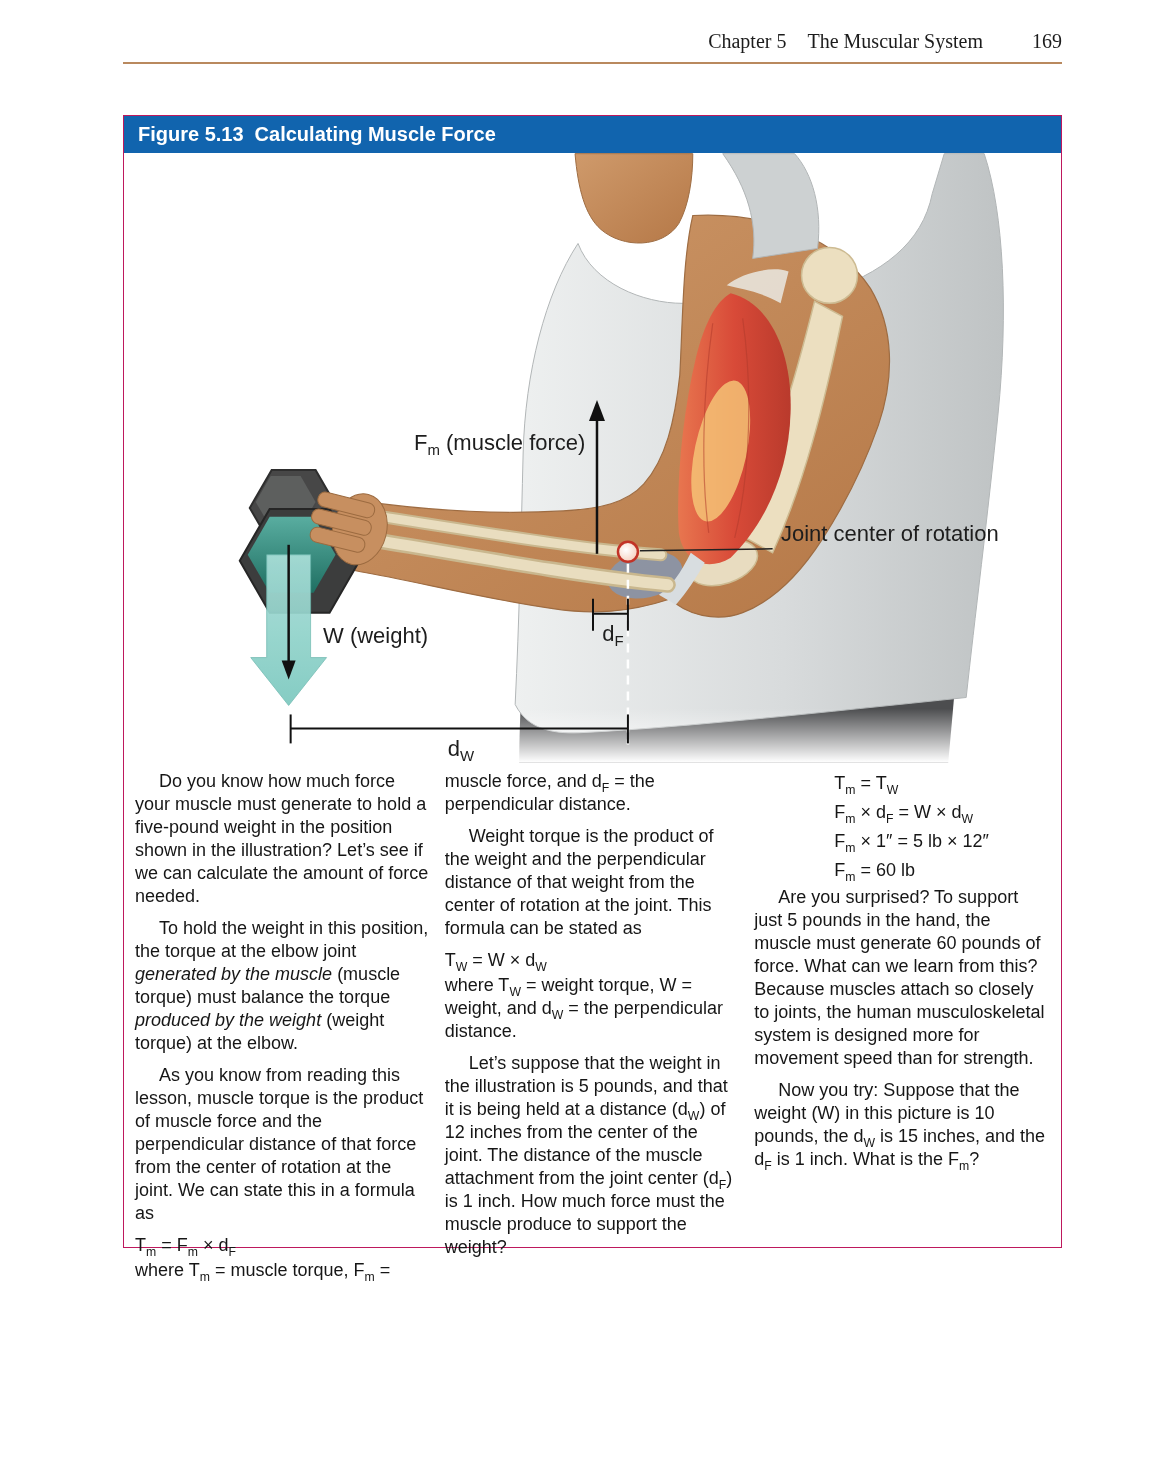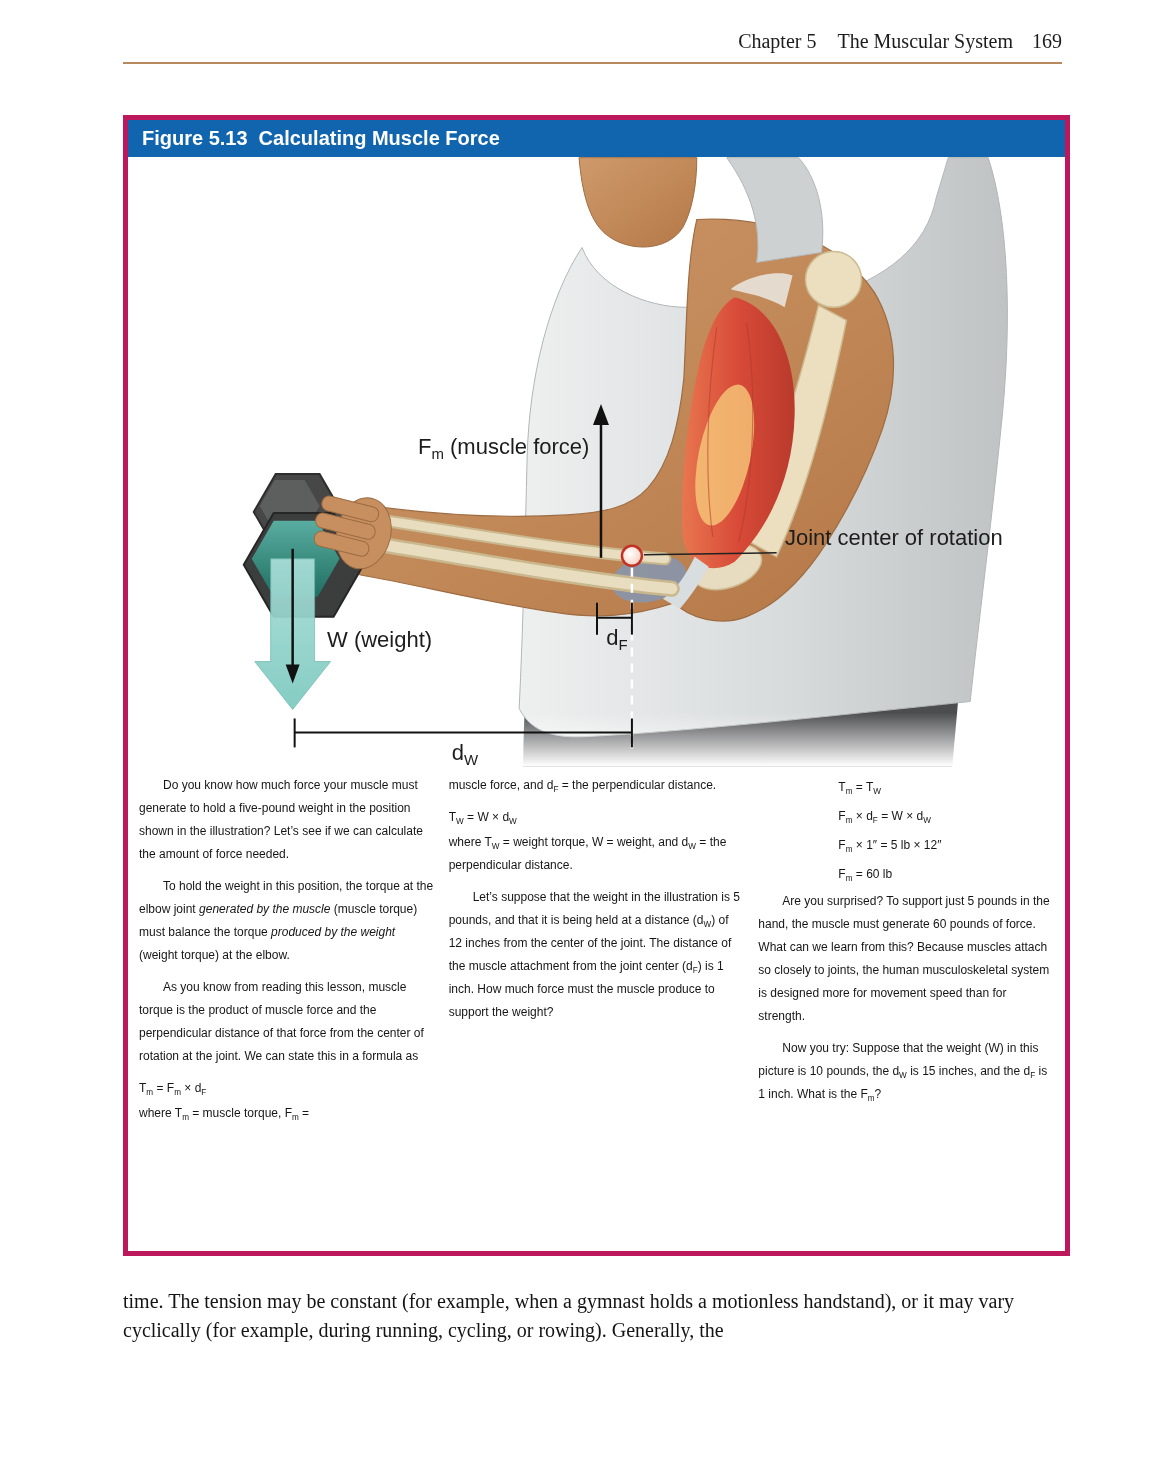--- a/index.html
+++ b/index.html
@@ -5,38 +5,38 @@
   html,body { margin:0; padding:0; background:#ffffff; }
   body { width:1156px; height:1479px; position:relative;
          font-family:"Liberation Sans", sans-serif; color:#161616; }
 
   
   .page-header { position:absolute; left:123px; top:30px; width:939px;
                  font-family:"Liberation Serif", serif; font-size:20px; color:#1c1c1c;
                  text-align:right; }
   .page-header .chap { }
   .page-header .sect { margin-left:16px; }
-  .page-header .pagenum { margin-left:14px; }
+  .page-header .pagenum { margin-left:44px; }
   .header-rule { margin-top:9px; height:2px; background:#b9895e; }
 
   
   .figure-box { position:absolute; left:123px; top:115px; width:937px; height:1131px;
-                border:5px solid #be185d; background:#fff; box-sizing:content-box; }
+                border:1px solid #be185d; background:#fff; box-sizing:content-box; }
   .figure-title-bar { height:37px; background:#1164ae; color:#ffffff; font-weight:bold;
                       font-size:20px; display:flex; align-items:center; padding-left:14px; }
   .figure-title-bar .ttl { margin-left:11px; }
 
   .illustration { position:relative; width:937px; height:610px; overflow:hidden; }
   .illustration svg { position:absolute; left:0; top:0; }
   .ill-label { position:absolute; font-size:22px; color:#1d1d1d; white-space:nowrap; }
   sub { font-size:68%; line-height:0; }
 
   
   .caption { display:flex; gap:14px; padding:7px 11px 0 11px; }
-  .caption .col { flex:1; font-size:12px; line-height:23px; color:#161616; }
+  .caption .col { flex:1; font-size:18px; line-height:23px; color:#161616; }
   .caption p { margin:0 0 9px 0; }
   .caption p.indent { text-indent:24px; }
   .caption p.equation { text-indent:0; margin:1px 0 2px 0; }
   .caption p.eq-left { margin:0 0 2px 80px; line-height:27px; }
   .caption p em { font-style:italic; }
 
   
   .body-text { position:absolute; left:123px; top:1287px; width:937px;
                display:flex; gap:34px; font-family:"Liberation Serif", serif;
                font-size:20px; line-height:28.5px; color:#141414; }
@@ -180,30 +180,30 @@
   <div class="caption">
     <div class="col">
       <p class="indent">Do you know how much force your muscle must generate to hold a five-pound weight in the position shown in the illustration? Let’s see if we can calculate the amount of force needed.</p>
       <p class="indent">To hold the weight in this position, the torque at the elbow joint <em>generated by the muscle</em> (muscle torque) must balance the torque <em>produced by the weight</em> (weight torque) at the elbow.</p>
       <p class="indent">As you know from reading this lesson, muscle torque is the product of muscle force and the perpendicular distance of that force from the center of rotation at the joint. We can state this in a formula as</p>
       <p class="equation">T<sub>m</sub> = F<sub>m</sub> × d<sub>F</sub></p>
       <p class="plain">where T<sub>m</sub> = muscle torque, F<sub>m</sub> =</p>
     </div>
     <div class="col">
       <p class="plain">muscle force, and d<sub>F</sub> = the perpendicular distance.</p>
+      <p class="indent">Weight torque is the product of the weight and the perpendicular distance of that weight from the center of rotation at the joint. This formula can be stated as</p>
       <p class="equation">T<sub>W</sub> = W × d<sub>W</sub></p>
       <p class="plain">where T<sub>W</sub> = weight torque, W = weight, and d<sub>W</sub> = the perpendicular distance.</p>
       <p class="indent">Let’s suppose that the weight in the illustration is 5 pounds, and that it is being held at a distance (d<sub>W</sub>) of 12 inches from the center of the joint. The distance of the muscle attachment from the joint center (d<sub>F</sub>) is 1 inch. How much force must the muscle produce to support the weight?</p>
     </div>
     <div class="col">
       <p class="eq-left">T<sub>m</sub> = T<sub>W</sub></p>
       <p class="eq-left">F<sub>m</sub> × d<sub>F</sub> = W × d<sub>W</sub></p>
       <p class="eq-left">F<sub>m</sub> × 1″ = 5 lb × 12″</p>
       <p class="eq-left">F<sub>m</sub> = 60 lb</p>
       <p class="indent">Are you surprised? To support just 5 pounds in the hand, the muscle must generate 60 pounds of force. What can we learn from this? Because muscles attach so closely to joints, the human musculoskeletal system is designed more for movement speed than for strength.</p>
       <p class="indent">Now you try: Suppose that the weight (W) in this picture is 10 pounds, the d<sub>W</sub> is 15 inches, and the d<sub>F</sub> is 1 inch. What is the F<sub>m</sub>?</p>
     </div>
   </div>
 </div>
 
 <div class="body-text">
-  <p>time. The tension may be constant (for example, when a gymnast holds a motionless handstand), or it may vary cyclically (for example, during running, cycling, or rowing). Generally, the</p>
 </div>
 
 </body></html>

